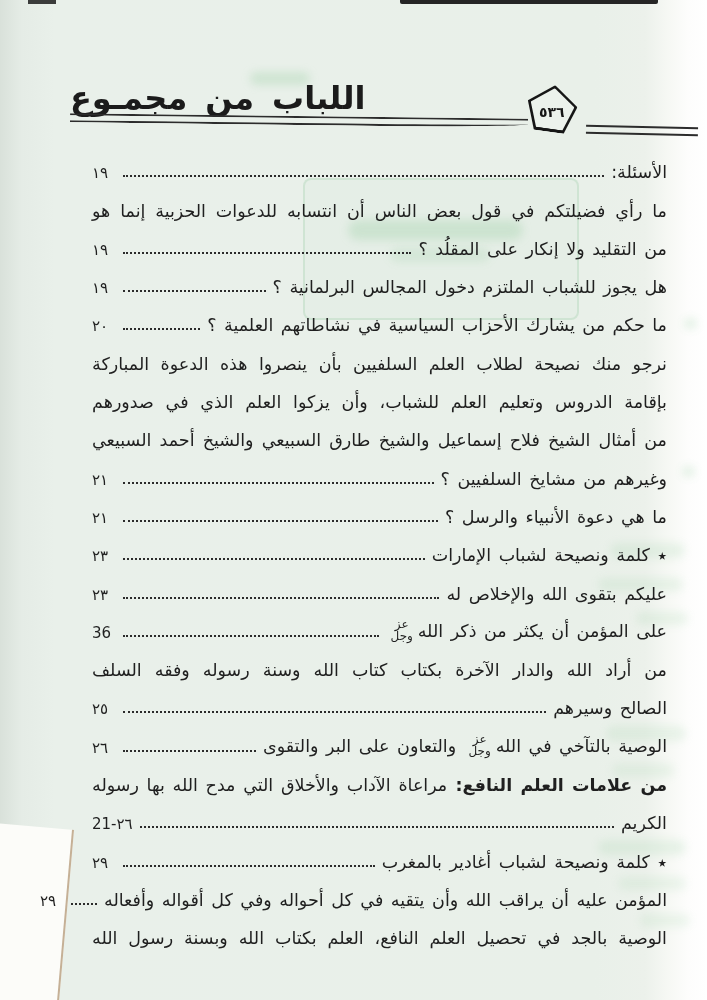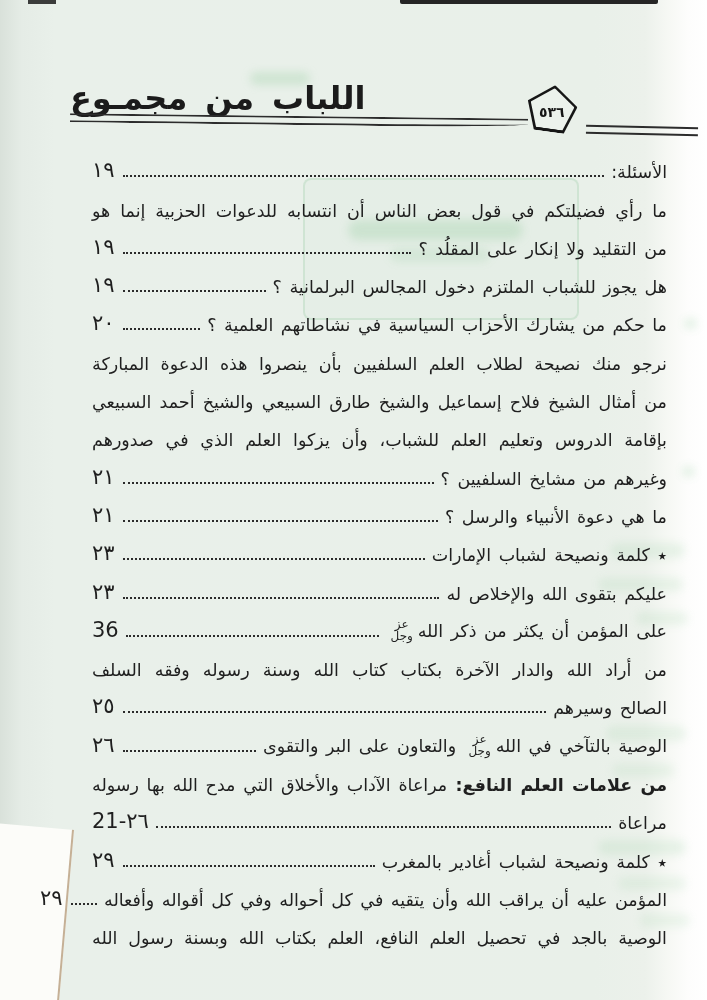--- a/index.html
+++ b/index.html
@@ -53,21 +53,21 @@
 
   
   .toc{position:absolute;top:150px;left:92px;right:40px;direction:rtl;color:#1f1f1f;}
   .toc-row{height:38.3px;display:flex;direction:rtl;align-items:flex-end;
            padding-bottom:6px;box-sizing:border-box;font-size:17.5px;word-spacing:2px;}
   .toc-row .entry-text{white-space:nowrap;}
   .toc-row.bold .entry-text{font-weight:normal;}
   .toc-row .entry-text b{font-weight:bold;}
   .leader{flex:1 1 0;min-width:0;border-bottom:2.4px dotted #2b2b2b;margin:0 7px;
           transform:translateY(-5px);}
-  .pagenum{font-size:21px;min-width:24px;text-align:left;direction:ltr;unicode-bidi:isolate;}
+  .pagenum{font-size:15px;min-width:24px;text-align:left;direction:ltr;unicode-bidi:isolate;}
   .toc-row.fill .entry-text{flex:1 1 auto;white-space:normal;text-align:justify;text-align-last:justify;}
   .toc-row.outdent .pagenum{margin-left:-52px;}
   .honorific{display:inline-block;width:26px;font-size:12px;line-height:1;
              text-align:center;vertical-align:-3px;margin:0 3px;white-space:normal;}
 </style>
 </head>
 <body>
 
 <div class="page">
 
@@ -120,24 +120,24 @@
       </div>
       <div class="toc-row">
         <span class="entry-text">ما حكم من يشارك الأحزاب السياسية في نشاطاتهم العلمية ؟</span>
         <span class="leader"></span>
         <span class="pagenum">٢٠</span>
       </div>
       <div class="toc-row fill">
         <span class="entry-text">نرجو منك نصيحة لطلاب العلم السلفيين بأن ينصروا هذه الدعوة المباركة</span>
       </div>
       <div class="toc-row fill">
-        <span class="entry-text">من أمثال الشيخ فلاح إسماعيل والشيخ طارق السبيعي والشيخ أحمد السبيعي</span>
+        <span class="entry-text">بإقامة الدروس وتعليم العلم للشباب، وأن يزكوا العلم الذي في صدورهم</span>
       </div>
       <div class="toc-row fill">
-        <span class="entry-text">بإقامة الدروس وتعليم العلم للشباب، وأن يزكوا العلم الذي في صدورهم</span>
+        <span class="entry-text">من أمثال الشيخ فلاح إسماعيل والشيخ طارق السبيعي والشيخ أحمد السبيعي</span>
       </div>
       <div class="toc-row">
         <span class="entry-text">وغيرهم من مشايخ السلفيين ؟</span>
         <span class="leader"></span>
         <span class="pagenum">٢١</span>
       </div>
       <div class="toc-row">
         <span class="entry-text">ما هي دعوة الأنبياء والرسل ؟</span>
         <span class="leader"></span>
         <span class="pagenum">٢١</span>
@@ -167,21 +167,21 @@
       </div>
       <div class="toc-row">
         <span class="entry-text">الوصية بالتآخي في الله<span class="honorific">عز وجل</span> والتعاون على البر والتقوى</span>
         <span class="leader"></span>
         <span class="pagenum">٢٦</span>
       </div>
       <div class="toc-row fill">
         <span class="entry-text"><b>من علامات العلم النافع: </b>مراعاة الآداب والأخلاق التي مدح الله بها رسوله</span>
       </div>
       <div class="toc-row">
-        <span class="entry-text">مراعاة</span>
+        <span class="entry-text">الكريم</span>
         <span class="leader"></span>
         <span class="pagenum">21-٢٦</span>
       </div>
       <div class="toc-row bold">
         <span class="entry-text">٭ كلمة ونصيحة لشباب أغادير بالمغرب</span>
         <span class="leader"></span>
         <span class="pagenum">٢٩</span>
       </div>
       <div class="toc-row outdent">
         <span class="entry-text">المؤمن عليه أن يراقب الله وأن يتقيه في كل أحواله وفي كل أقواله وأفعاله</span>

